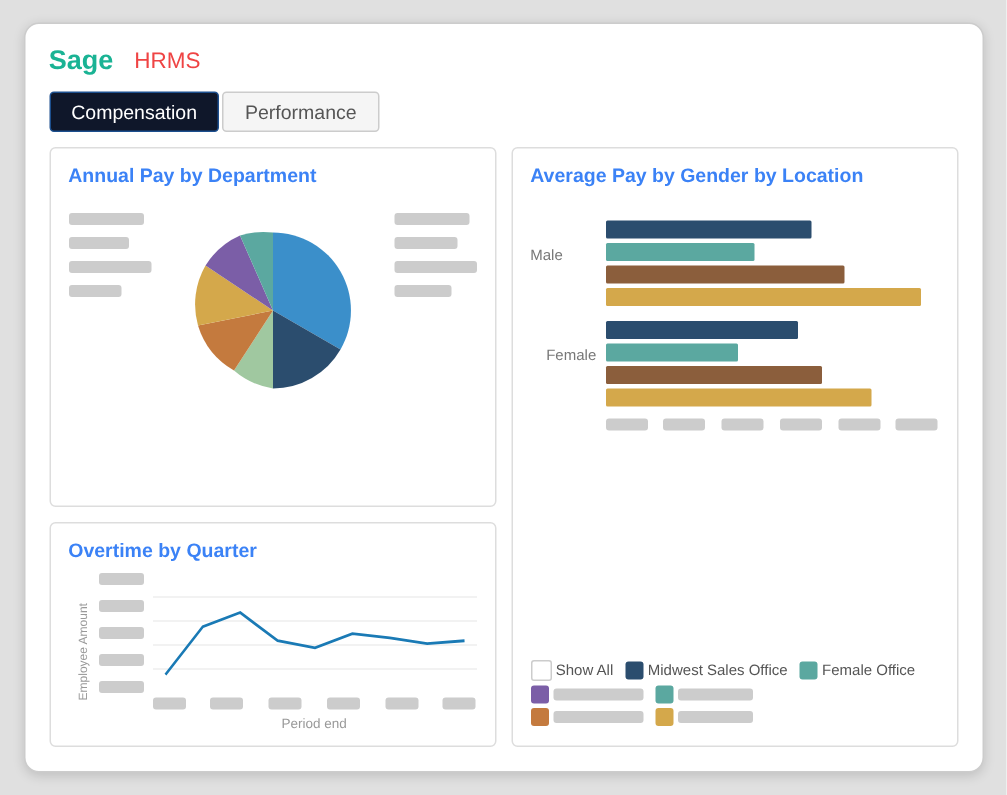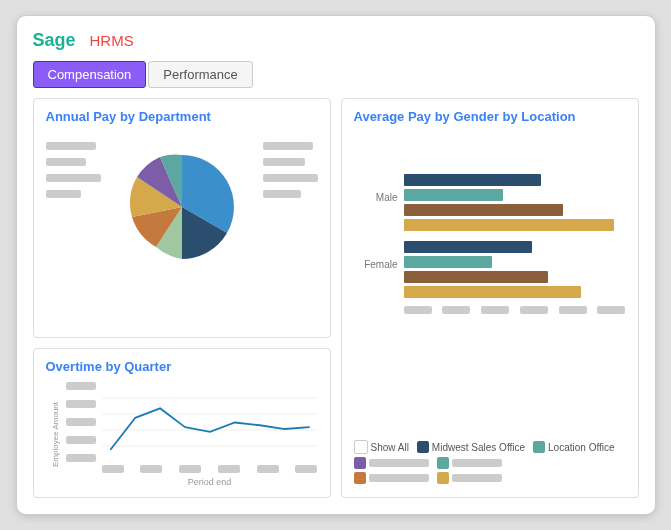--- a/index.html
+++ b/index.html
@@ -44,21 +44,21 @@
       margin-bottom: 10px;
     }
     .tab {
       padding: 5px 14px;
       font-size: 13px;
       cursor: pointer;
       border-radius: 3px;
       border: 1px solid #ccc;
     }
     .tab.active {
-      background: #8b5cf6;
+      background: #0f172a;
       color: #fff;
       border-color: #1c4f8e;
     }
     .tab.inactive {
       background: #f5f5f5;
       color: #555;
     }
     .dashboard {
       display: grid;
       grid-template-columns: 1fr 1fr;
@@ -176,21 +176,20 @@
     }
     .legend-placeholder {
       background: #ccc;
       height: 8px;
       border-radius: 2px;
     }
     .right-card-inner {
       height: 100%;
       display: flex;
       flex-direction: column;
-      gap: 27px;
     }
     .bars-area {
       flex: 1;
       overflow: hidden;
     }
   </style>
 </head>
 <body>
 
 <div class="app-container">
@@ -244,21 +243,21 @@
       </div>
     </div>
 
     <div class="chart-card right-card">
       <div class="right-card-inner">
         <div class="chart-title">Average Pay by Gender by Location</div>
 
         <div class="bars-area">
 
           <div style="display:flex; align-items:flex-start; margin-bottom:10px; margin-top:15px;">
-            <div style="width:50px; font-size:10px; color:#777; text-align:right; padding-right:6px; padding-top:18px;">Male</div>
+            <div style="width:50px; font-size:10px; color:#777; padding-right:6px; padding-top:18px;">Male</div>
             <div style="flex:1; display:flex; flex-direction:column; gap:3px;">
               <div class="bar" style="width:62%; background:#2b4d6e;"></div>
               <div class="bar" style="width:45%; background:#5ba8a0;"></div>
               <div class="bar" style="width:72%; background:#8b5e3c;"></div>
               <div class="bar" style="width:95%; background:#d4a84b;"></div>
             </div>
           </div>
 
           <div style="display:flex; align-items:flex-start; margin-bottom:8px;">
             <div style="width:50px; font-size:10px; color:#777; text-align:right; padding-right:6px; padding-top:18px;">Female</div>
@@ -285,21 +284,21 @@
             <div class="legend-item">
               <div style="width:14px;height:14px;border:1px solid #ccc;border-radius:2px;background:#fff;"></div>
               <span class="legend-text">Show All</span>
             </div>
             <div class="legend-item">
               <div class="legend-dot" style="background:#2b4d6e;"></div>
               <span class="legend-text">Midwest Sales Office</span>
             </div>
             <div class="legend-item">
               <div class="legend-dot" style="background:#5ba8a0;"></div>
-              <span class="legend-text">Location Office</span>
+              <span class="legend-text">Female Office</span>
             </div>
           </div>
           <div class="legend-row">
             <div class="legend-item">
               <div class="legend-dot" style="background:#7b5ea7;"></div>
               <div class="legend-placeholder" style="width:60px;"></div>
             </div>
             <div class="legend-item">
               <div class="legend-dot" style="background:#5ba8a0;"></div>
               <div class="legend-placeholder" style="width:50px;"></div>

